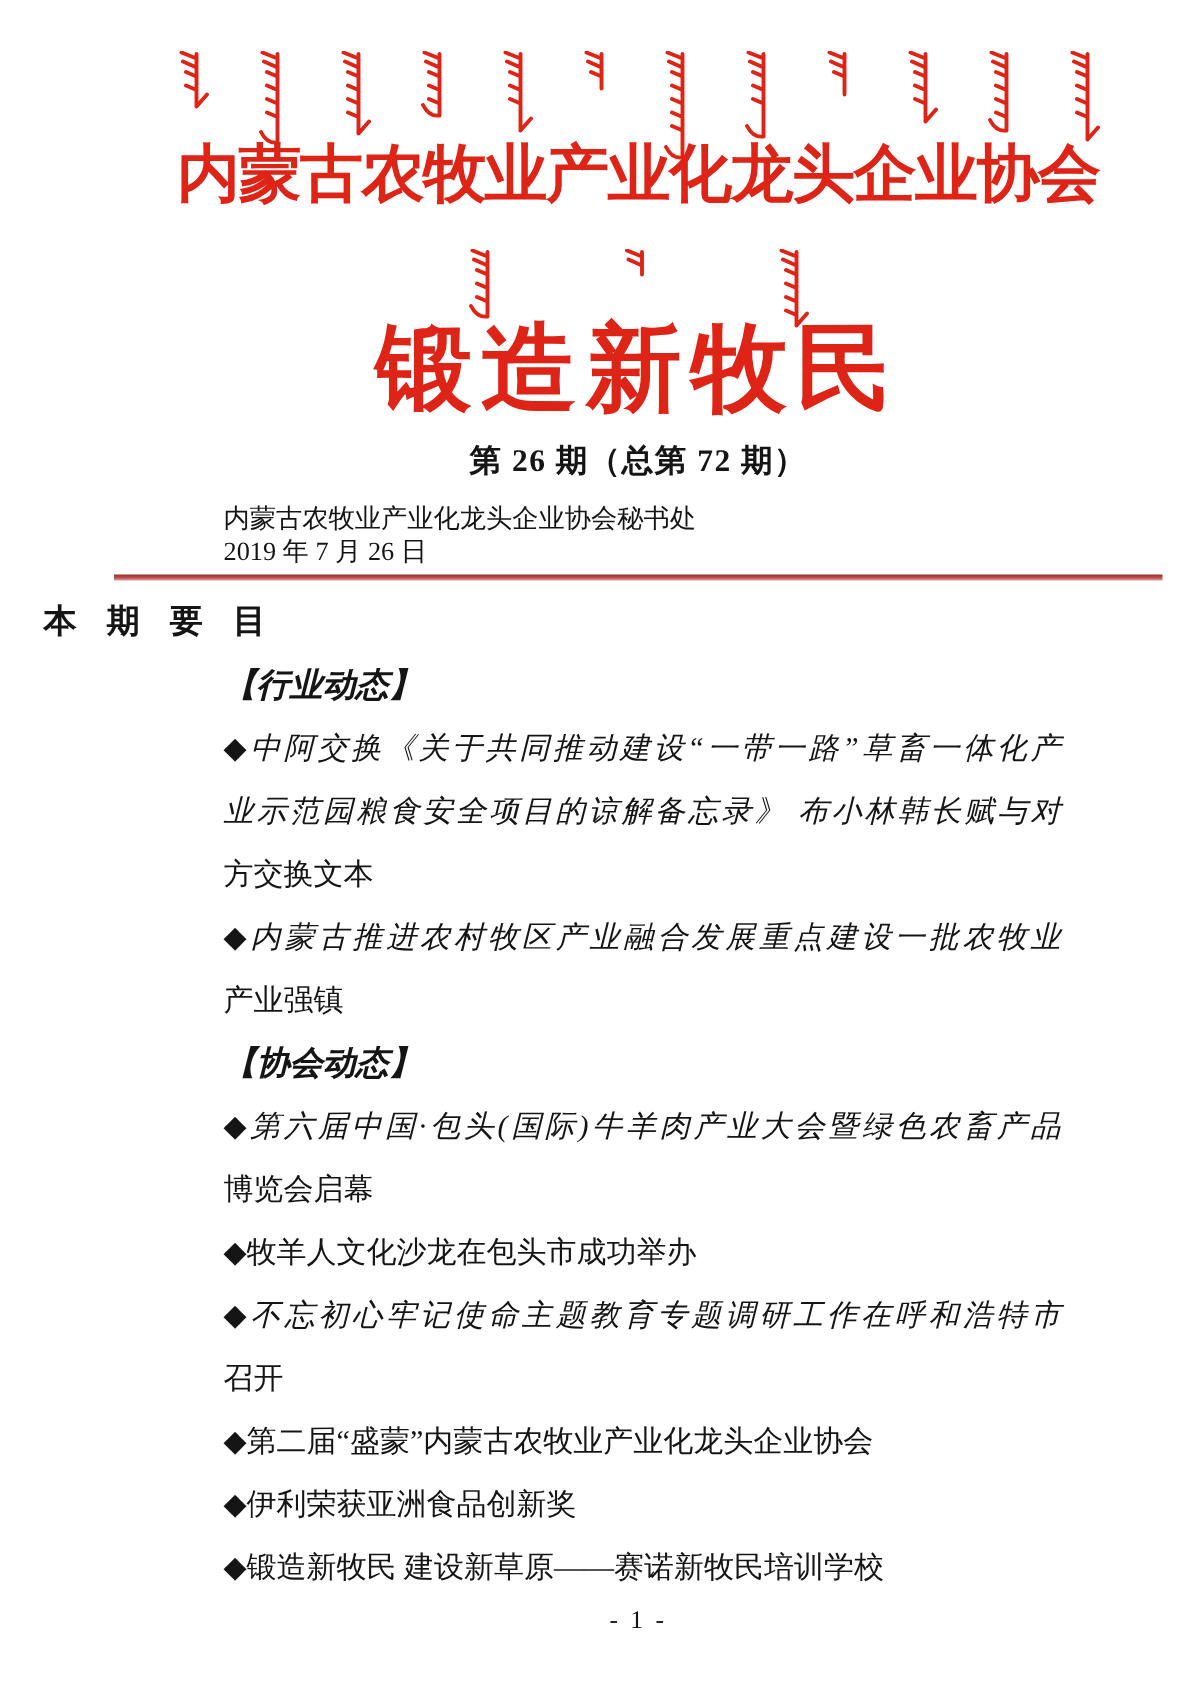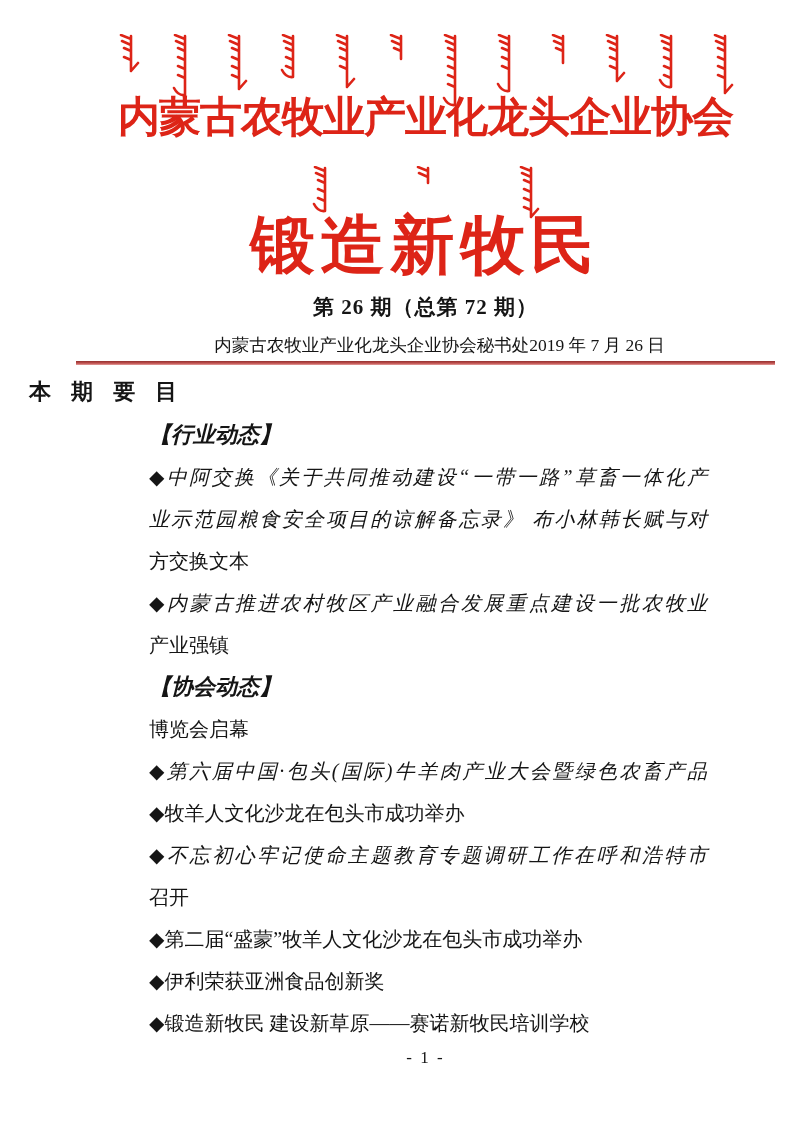--- a/index.html
+++ b/index.html
@@ -45,23 +45,24 @@
     margin-top:12px;
     text-align:center;
     font-weight:bold;
     font-size:21px;
     line-height:26px;
     letter-spacing:1px;
   }
   .pub-row{
     margin:14px 92px 0 120px;
     display:flex;
-    justify-content:center;
+    justify-content:flex-end;
     font-size:17.5px;
     line-height:22px;
+    flex-direction:column;
   }
   .divider{
     margin:5px 47px 0 47px;
     height:4px;
     background:linear-gradient(180deg,#93312f 0%,#c0504e 55%,#e4a09e 100%);
   }
   .toc-heading{
     margin-top:13px;
     text-align:left;
     font-family:"Liberation Sans","DejaVu Sans",sans-serif;
@@ -172,25 +173,25 @@
   <div class="toc-heading">本 期 要 目</div>
 
   <div class="toc">
       <div class="sec-title">【行业动态】</div>
       <div class="toc-line just">◆中阿交换《关于共同推动建设“一带一路”草畜一体化产</div>
       <div class="toc-line just">业示范园粮食安全项目的谅解备忘录》 布小林韩长赋与对</div>
       <div class="toc-line">方交换文本</div>
       <div class="toc-line just">◆内蒙古推进农村牧区产业融合发展重点建设一批农牧业</div>
       <div class="toc-line">产业强镇</div>
       <div class="sec-title">【协会动态】</div>
+      <div class="toc-line just">◆第六届中国·包头(国际)牛羊肉产业大会暨绿色农畜产品</div>
       <div class="toc-line">博览会启幕</div>
-      <div class="toc-line just">◆第六届中国·包头(国际)牛羊肉产业大会暨绿色农畜产品</div>
       <div class="toc-line">◆牧羊人文化沙龙在包头市成功举办</div>
       <div class="toc-line just">◆不忘初心牢记使命主题教育专题调研工作在呼和浩特市</div>
       <div class="toc-line">召开</div>
-      <div class="toc-line">◆第二届“盛蒙”牧羊人文化沙龙在包头市成功举办</div>
+      <div class="toc-line">◆第二届“盛蒙”内蒙古农牧业产业化龙头企业协会</div>
       <div class="toc-line">◆伊利荣获亚洲食品创新奖</div>
       <div class="toc-line">◆锻造新牧民 建设新草原——赛诺新牧民培训学校</div>
     </div>
 
   <div class="footer">- 1 -</div>
 
 </div>
 
 </body></html>

